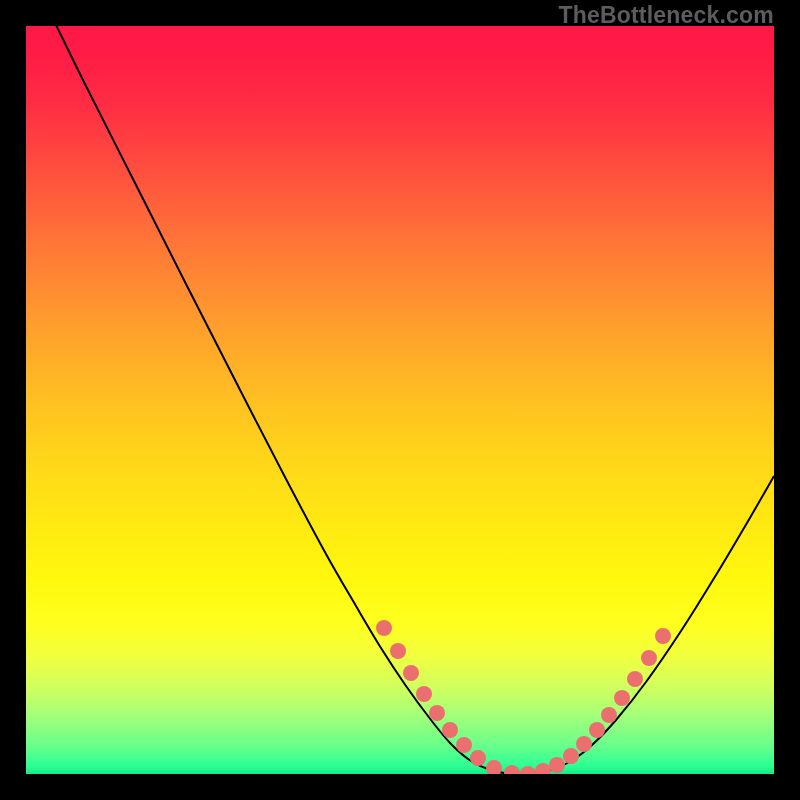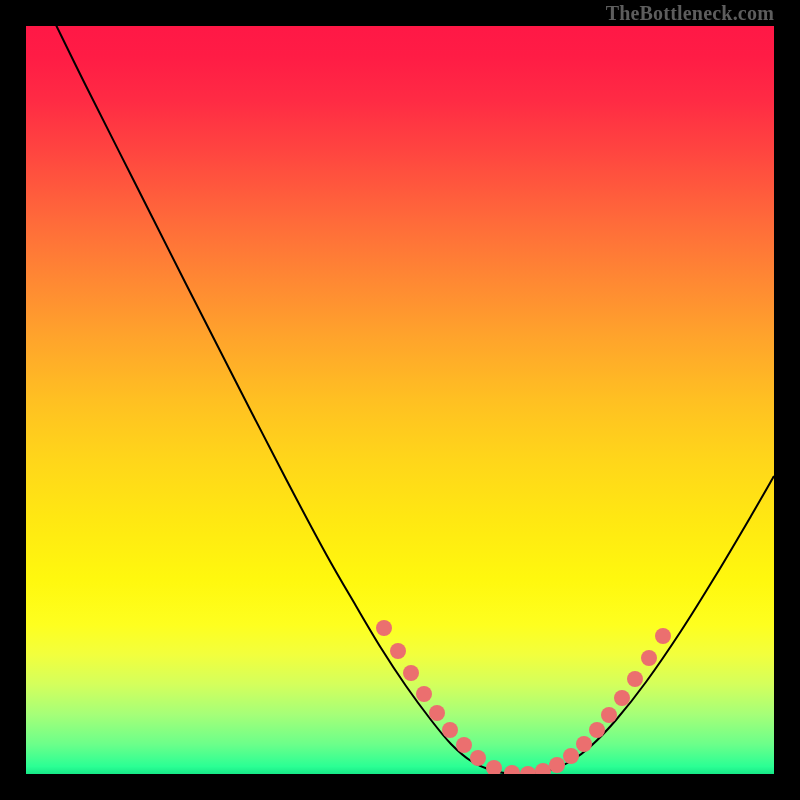--- a/index.html
+++ b/index.html
@@ -51,22 +51,22 @@
     left: 0;
     top: 0;
     width: 748px;
     height: 748px;
     pointer-events: none;
   }
   .watermark {
     position: absolute;
     top: 2px;
     right: 26px;
-    font-family: Liberation Serif, serif;
-    font-size: 20px;
+    font-family: Liberation Sans, sans-serif;
+    font-size: 23px;
     font-weight: bold;
     color: #5d5d5d;
     letter-spacing: 0.2px;
     user-select: none;
   }
 </style>
 </head>
 <body>
 
 <div class="frame">

